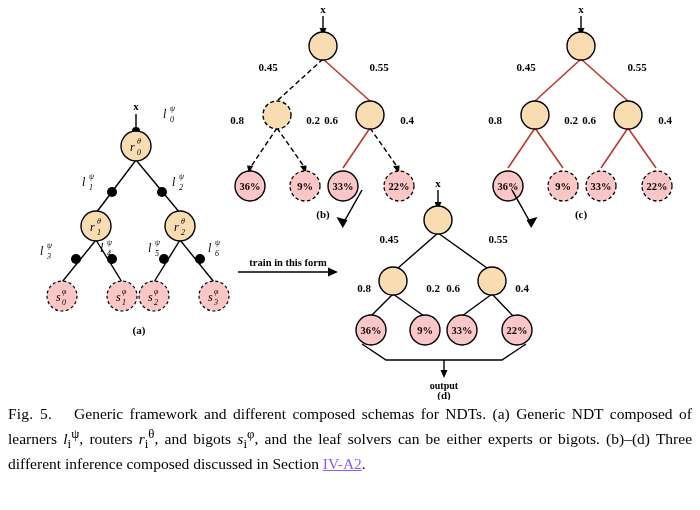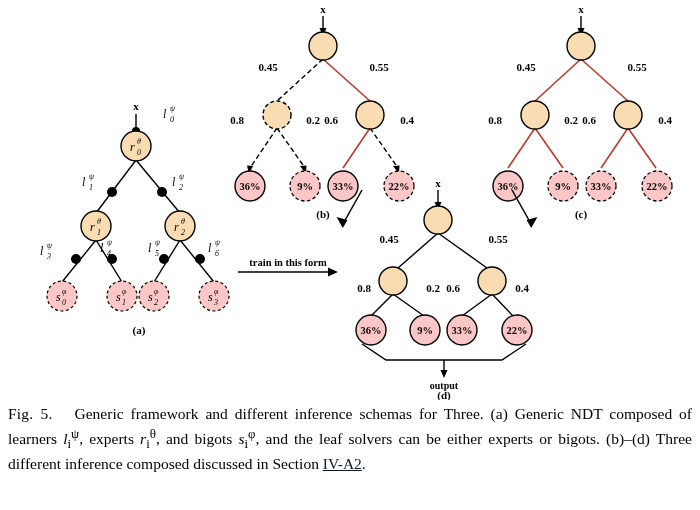--- a/index.html
+++ b/index.html
@@ -33,21 +33,21 @@
     text-align: justify;
   }
   #caption .fignum {
     letter-spacing: 0.2px;
   }
   #caption .gap {
     display: inline-block;
     width: 22px;
   }
   .ref-link {
-    color: #0f172a;
+    color: #8b5cf6;
   }
   
   svg text {
     font-family: "Liberation Serif", serif;
   }
 </style>
 </head>
 <body>
 
 <div id="figure">
@@ -289,21 +289,21 @@
     <polygon points="340,214 340,226.5 348,222" fill="#000" transform="rotate(-30 344 222)"></polygon>
 
     <line x1="530" y1="222" x2="512" y2="190" stroke="#000" stroke-width="1.5"></line>
     <polygon points="534,214 534,226.5 526,222" fill="#000" transform="rotate(30 530 222)"></polygon>
   </g>
 
 </svg>
 </div>
 
 <div id="caption">
-  <span class="fignum">Fig. 5.</span><span class="gap"></span><span>Generic framework and different inference schemas for Three.</span>
+  <span class="fignum">Fig. 5.</span><span class="gap"></span><span>Generic framework and different composed schemas for NDTs.</span>
   <span>(a) Generic NDT composed of learners</span>
-  <span><i>l</i><sub>i</sub><sup>ψ</sup></span><span>, experts</span>
+  <span><i>l</i><sub>i</sub><sup>ψ</sup></span><span>, routers</span>
   <span><i>r</i><sub>i</sub><sup>θ</sup></span><span>, and bigots</span>
   <span><i>s</i><sub>i</sub><sup>φ</sup></span><span>, and the</span>
   <span>leaf solvers can be either experts or bigots. (b)–(d) Three different inference</span>
   <span>composed discussed in Section</span>
   <a href="#" class="ref-link">IV-A2</a><span>.</span>
 </div>
 
 </body></html>

